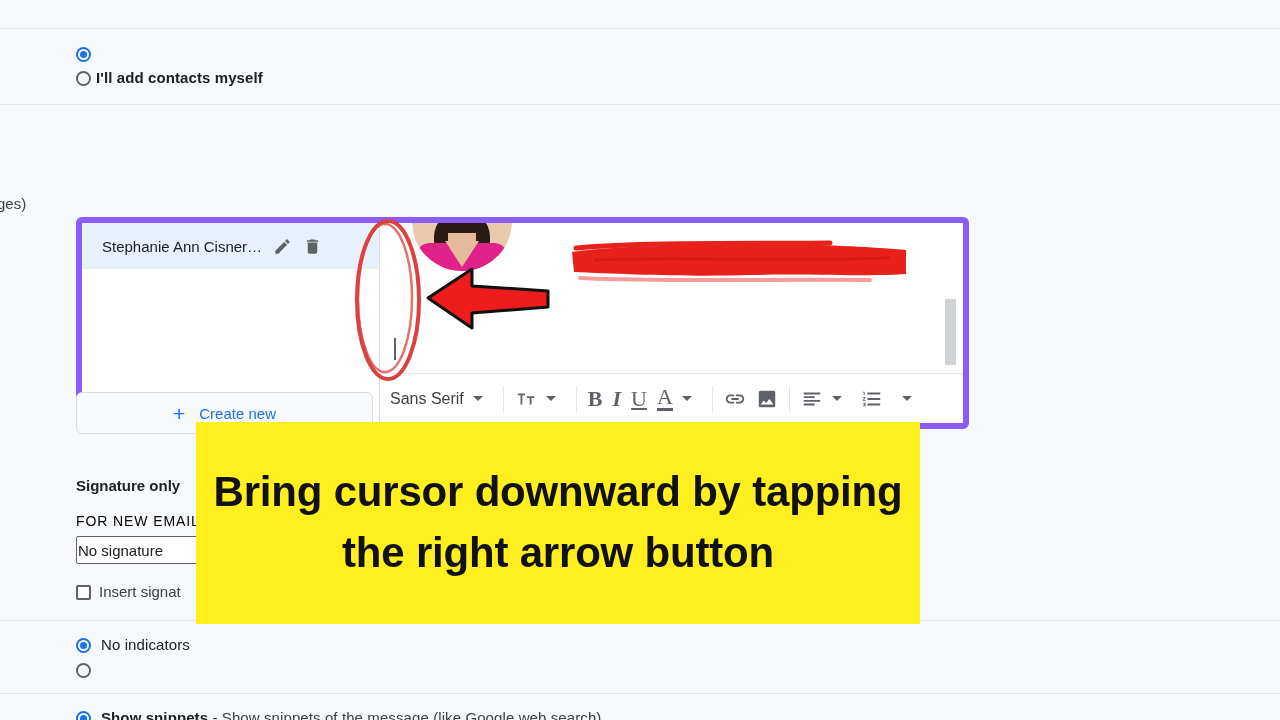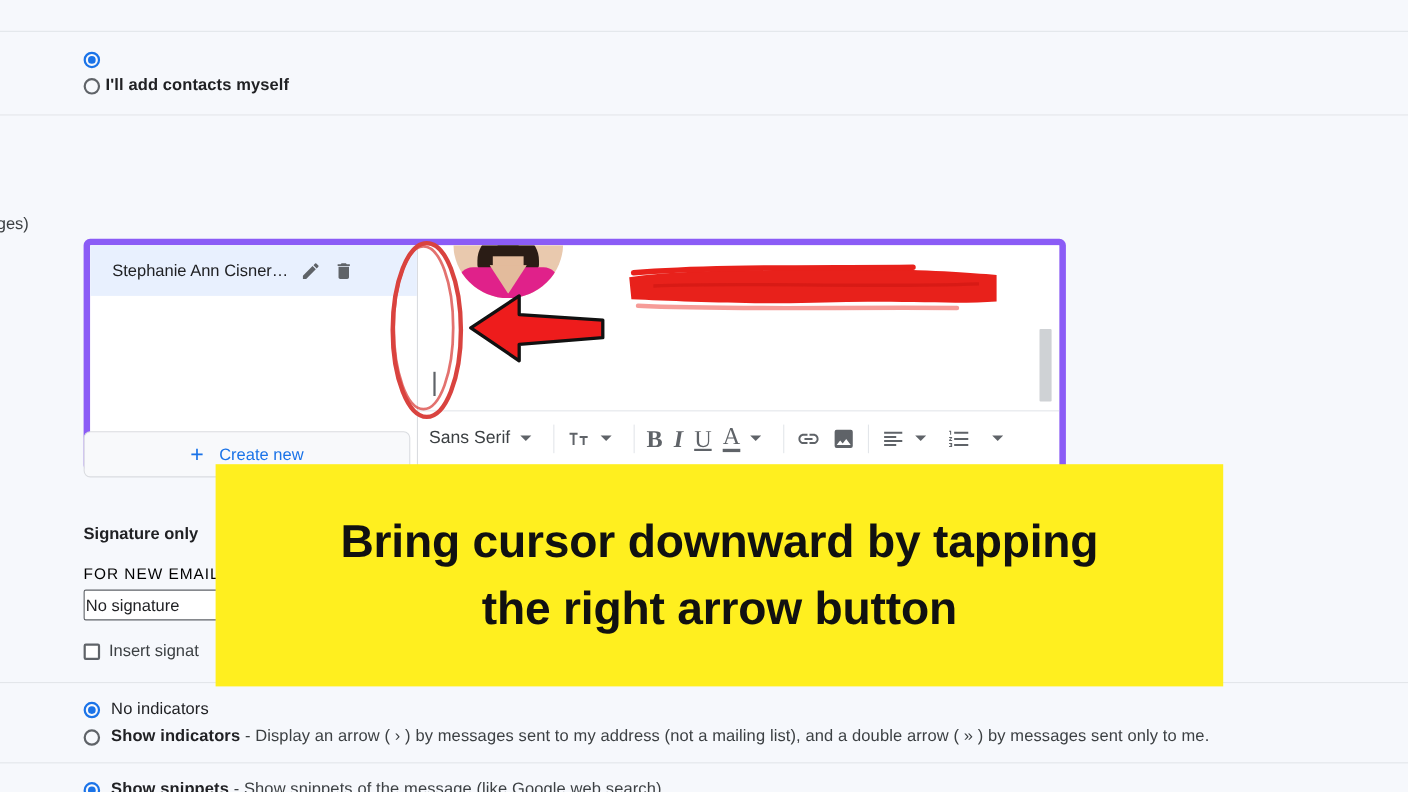--- a/index.html
+++ b/index.html
@@ -371,21 +371,21 @@
     left: 424px;
     top: 265px;
     width: 128px;
     height: 66px;
     pointer-events: none;
   }
   #callout-box {
     position: absolute;
     left: 196px;
     top: 422px;
-    width: 916px;
+    width: 724px;
     height: 202px;
     background: #ffef1f;
     display: flex;
     flex-direction: column;
     align-items: center;
     justify-content: center;
   }
   #callout-text {
     font-size: 42px;
     font-weight: 700;
@@ -530,23 +530,20 @@
   <div id="no-signature-select">
     <span>No signature</span>
   </div>
   <div id="insert-signature-checkbox"></div>
   <div id="insert-signature-label">Insert signat</div>
 
   <div class="radio checked" id="no-indicators-radio"></div>
   <div class="row-label" id="no-indicators-label">No indicators</div>
 
   <div class="radio" id="show-indicators-radio"></div>
-  <div class="row-label" id="show-indicators-label">
-    <b>Show indicators</b><span class="norm"> - Display an arrow ( › ) by messages sent to my address (not a mailing list), and a double arrow ( » ) by messages sent only to me.</span>
-  </div>
 
   <div class="radio checked" id="show-snippets-radio"></div>
   <div class="row-label" id="show-snippets-label">
     <b>Show snippets</b><span class="norm"> - Show snippets of the message (like Google web search).</span>
   </div>
 
   <svg id="annotation-ellipse" viewBox="0 0 72 165">
     <ellipse cx="36" cy="82" rx="31" ry="79" fill="none" stroke="#d9433f" stroke-width="4"></ellipse>
     <ellipse cx="33" cy="80" rx="27" ry="74" fill="none" stroke="#d9433f" stroke-width="2.5" opacity="0.75"></ellipse>
   </svg>

